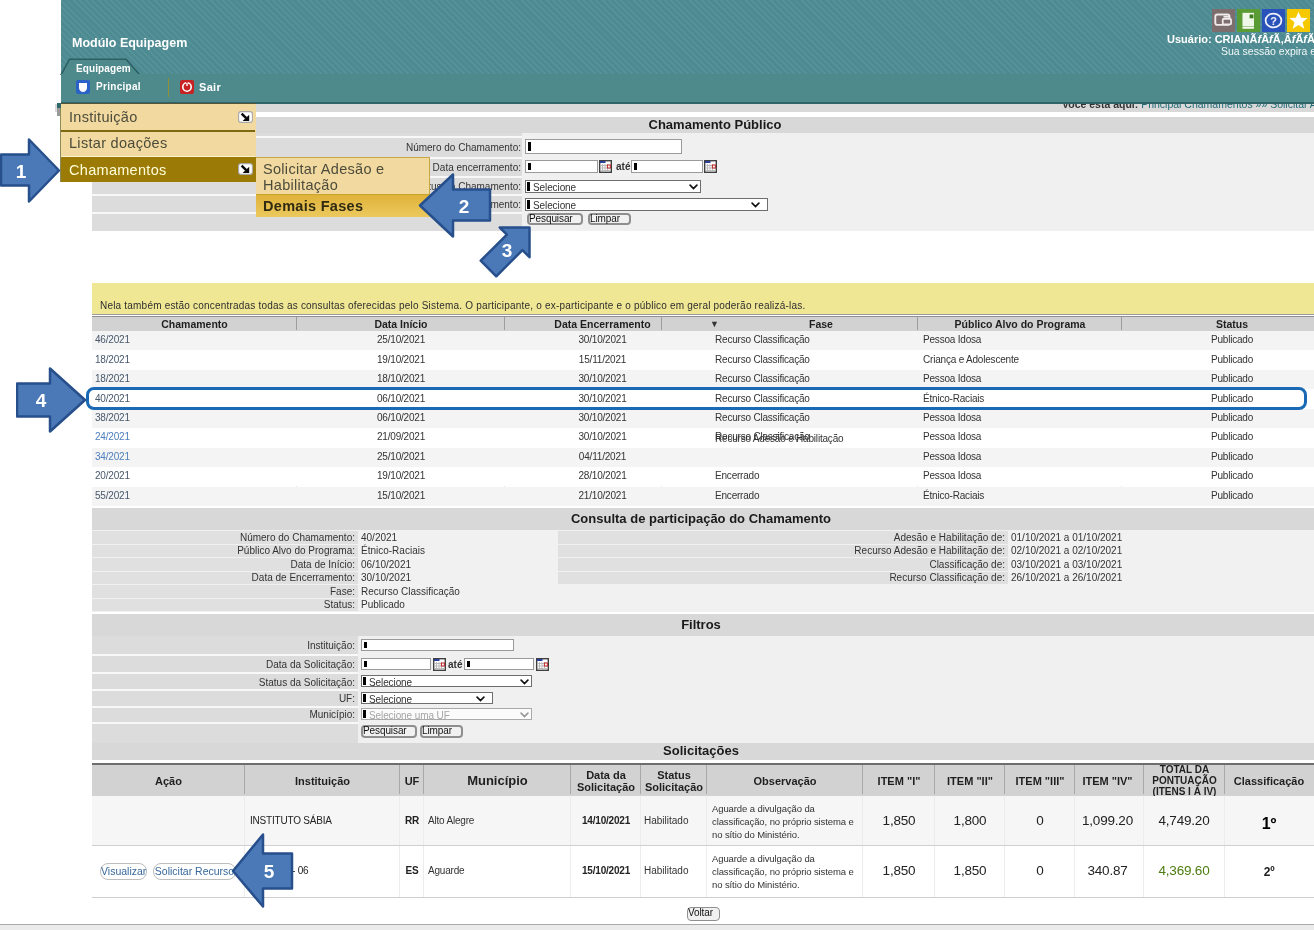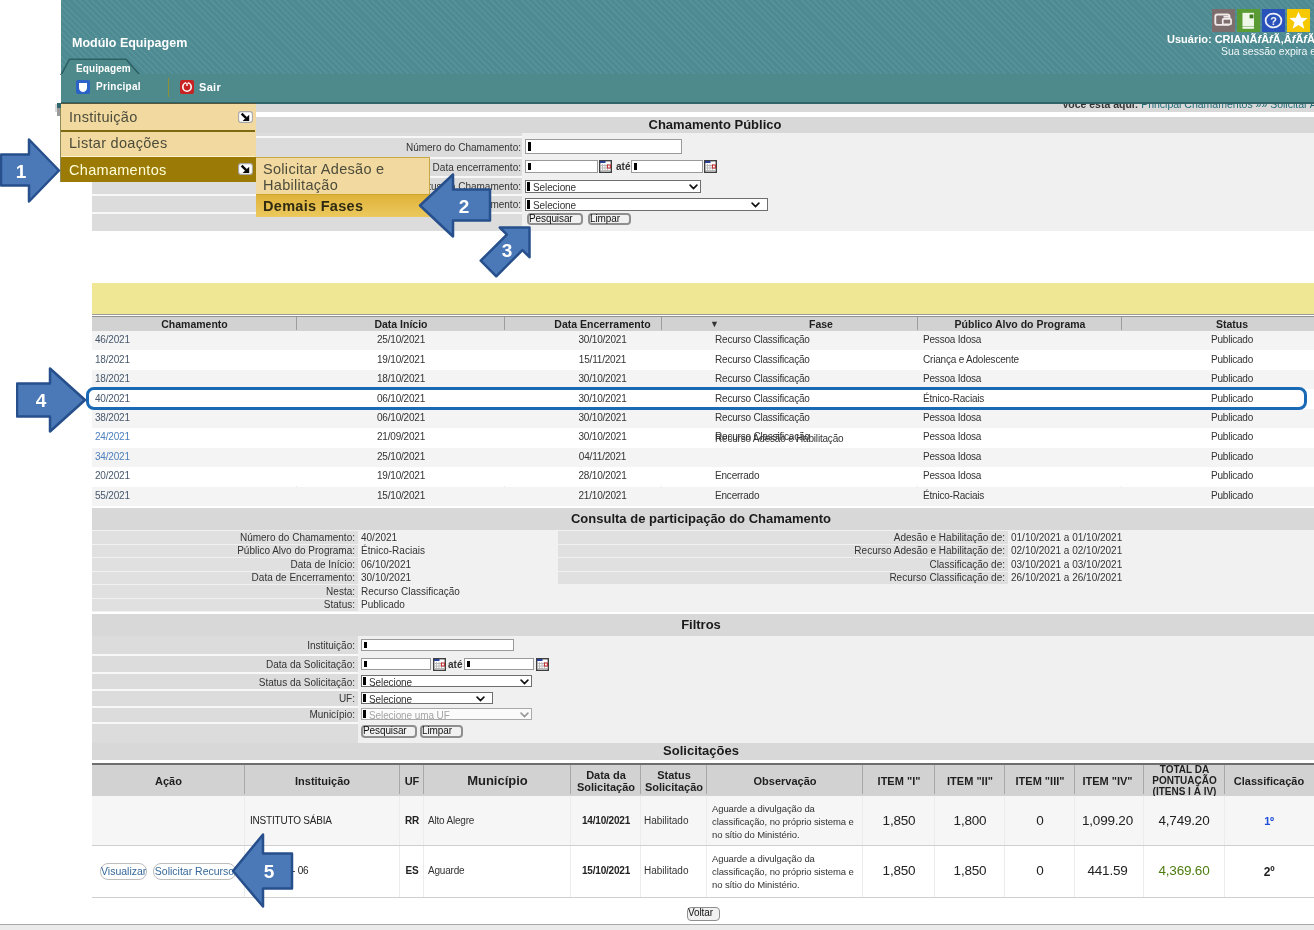--- a/index.html
+++ b/index.html
@@ -128,20 +128,21 @@
 <div class="sel" style="left:525px;top:198px;width:243px;height:13px">
       <span class="tx">Selecione</span>
       <svg class="chev" style="left:225px" viewBox="0 0 12 8">
         <path d="M1.5 1.5 L6 6 L10.5 1.5" fill="none" stroke="#111" stroke-width="2.2" stroke-linecap="round"></path>
       </svg>
     </div>
 <div class="btn" style="left:527px;top:213px;width:56px;height:12px;line-height:7px">Pesquisar</div>
 <div class="btn" style="left:588px;top:213px;width:43px;height:12px;line-height:7px">Limpar</div>
 
 <div class="abs" style="left:92px;top:283px;width:1240px;height:32px;background:#f0e795;border-bottom:1px solid #9a9a9a"></div>
+<div class="abs" style="left:100px;top:300px;font-size:10px;letter-spacing:0.2px;color:#2e2e2e;white-space:nowrap">Nela também estão concentradas todas as consultas oferecidas pelo Sistema. O participante, o ex-participante e o público em geral poderão realizá-las.</div>
 
 <div class="abs" style="left:92px;top:316px;width:1240px;height:15px;background:#d2d2d2;border-top:1px solid #8f8f8f"></div>
 <div class="hcell" style="left:92px;top:318px;width:205px">Chamamento</div>
 <div class="hcell" style="left:297px;top:318px;width:208px">Data Início</div>
 <div class="hcell" style="left:505px;top:318px;width:195px">Data Encerramento</div>
 <div class="abs" style="left:710px;top:319px;font-size:9px;color:#333">▼</div>
 <div class="hcell" style="left:724px;top:318px;width:194px">Fase</div>
 <div class="hcell" style="left:918px;top:318px;width:204px">Público Alvo do Programa</div>
 <div class="hcell" style="left:1122px;top:318px;width:220px">Status</div>
 <div class="abs" style="left:296px;top:317px;width:1px;height:13px;background:#9d9d9d"></div>
@@ -234,21 +235,21 @@
 <div class="abs" style="left:558px;top:558.0px;width:450px;height:12.5px;background:#e0e0e0"></div>
 <div class="abs" style="left:558px;top:571.5px;width:450px;height:12.5px;background:#e0e0e0"></div>
 <div class="lbl" style="left:155px;top:531.5px;width:200px">Número do Chamamento:</div>
 <div class="val" style="left:361px;top:531.5px">40/2021</div>
 <div class="lbl" style="left:155px;top:545.0px;width:200px">Público Alvo do Programa:</div>
 <div class="val" style="left:361px;top:545.0px">Étnico-Raciais</div>
 <div class="lbl" style="left:155px;top:558.5px;width:200px">Data de Início:</div>
 <div class="val" style="left:361px;top:558.5px">06/10/2021</div>
 <div class="lbl" style="left:155px;top:572.0px;width:200px">Data de Encerramento:</div>
 <div class="val" style="left:361px;top:572.0px">30/10/2021</div>
-<div class="lbl" style="left:155px;top:585.5px;width:200px">Nesta:</div>
+<div class="lbl" style="left:155px;top:585.5px;width:200px">Fase:</div>
 <div class="val" style="left:361px;top:585.5px">Recurso Classificação</div>
 <div class="lbl" style="left:155px;top:599.0px;width:200px">Status:</div>
 <div class="val" style="left:361px;top:599.0px">Publicado</div>
 <div class="lbl" style="left:705px;top:531.5px;width:300px">Adesão e Habilitação de:</div>
 <div class="val" style="left:1011px;top:531.5px">01/10/2021 a 01/10/2021</div>
 <div class="lbl" style="left:705px;top:545.0px;width:300px">Recurso Adesão e Habilitação de:</div>
 <div class="val" style="left:1011px;top:545.0px">02/10/2021 a 02/10/2021</div>
 <div class="lbl" style="left:705px;top:558.5px;width:300px">Classificação de:</div>
 <div class="val" style="left:1011px;top:558.5px">03/10/2021 a 03/10/2021</div>
 <div class="lbl" style="left:705px;top:572.0px;width:300px">Recurso Classificação de:</div>
@@ -367,33 +368,33 @@
 <div class="cellc" style="left:571px;top:814.5px;width:70px;font-weight:bold;color:#222">14/10/2021</div>
 <div class="celll" style="left:644px;top:814.5px;letter-spacing:0">Habilitado</div>
 <div class="celll" style="left:712px;top:803px;font-size:9.5px;letter-spacing:-0.1px">Aguarde a divulgação da</div>
 <div class="celll" style="left:712px;top:816px;font-size:9.5px;letter-spacing:-0.1px">classificação, no próprio sistema e</div>
 <div class="celll" style="left:712px;top:829px;font-size:9.5px;letter-spacing:-0.1px">no sítio do Ministério.</div>
 <div class="cellc" style="left:863px;top:812.5px;width:72px;font-size:13.5px;color:#222">1,850</div>
 <div class="cellc" style="left:935px;top:812.5px;width:70px;font-size:13.5px;color:#222">1,800</div>
 <div class="cellc" style="left:1005px;top:812.5px;width:70px;font-size:13.5px;color:#222">0</div>
 <div class="cellc" style="left:1075px;top:812.5px;width:65px;font-size:13.5px;color:#222">1,099.20</div>
 <div class="cellc" style="left:1147px;top:812.5px;width:74px;font-size:13.5px;color:#222">4,749.20</div>
-<div class="cellc" style="left:1225px;top:814.5px;width:88px;font-weight:bold;color:#1d4ed8;font-size:11px">1º</div>
+<div class="cellc" style="left:1225px;top:814.5px;width:88px;font-weight:bold;color:#000000;font-size:16px">1º</div>
 <div class="celll" style="left:292px;top:865px;color:#222">- 06</div>
 <div class="cellc" style="left:400px;top:865px;width:24px;font-weight:bold;color:#222">ES</div>
 <div class="celll" style="left:428px;top:865px">Aguarde</div>
 <div class="cellc" style="left:571px;top:865px;width:70px;font-weight:bold;color:#222">15/10/2021</div>
 <div class="celll" style="left:644px;top:865px;letter-spacing:0">Habilitado</div>
 <div class="celll" style="left:712px;top:853px;font-size:9.5px;letter-spacing:-0.1px">Aguarde a divulgação da</div>
 <div class="celll" style="left:712px;top:866px;font-size:9.5px;letter-spacing:-0.1px">classificação, no próprio sistema e</div>
 <div class="celll" style="left:712px;top:879px;font-size:9.5px;letter-spacing:-0.1px">no sítio do Ministério.</div>
 <div class="cellc" style="left:863px;top:863px;width:72px;font-size:13.5px;color:#222">1,850</div>
 <div class="cellc" style="left:935px;top:863px;width:70px;font-size:13.5px;color:#222">1,850</div>
 <div class="cellc" style="left:1005px;top:863px;width:70px;font-size:13.5px;color:#222">0</div>
-<div class="cellc" style="left:1075px;top:863px;width:65px;font-size:13.5px;color:#222">441.59</div>
+<div class="cellc" style="left:1075px;top:863px;width:65px;font-size:13.5px;color:#222">340.87</div>
 <div class="cellc" style="left:1147px;top:863px;width:74px;font-size:13.5px;color:#4d7c0f">4,369.60</div>
 <div class="cellc" style="left:1225px;top:865px;width:88px;font-weight:bold;color:#222;font-size:12px">2º</div>
 <div class="abs" style="left:100px;top:863px;width:47px;height:17px;background:#fff;border:1px solid #bdbdbd;border-radius:8px;font-size:10.5px;color:#36689b;text-align:center;line-height:15px">Visualizar</div>
 <div class="abs" style="left:153px;top:863px;width:83px;height:17px;background:#fff;border:1px solid #bdbdbd;border-radius:8px;font-size:10.5px;color:#36689b;text-align:center;line-height:15px">Solicitar Recurso</div>
 <div class="btn" style="left:687px;top:907px;width:33px;height:14px;line-height:10px;border-width:1.5px">Voltar</div>
 
 <div class="abs" style="left:86px;top:387px;width:1221px;height:23px;border:3px solid #1a69b4;border-radius:8px;z-index:20"></div>
 
 <div class="abs" style="left:60px;top:103px;width:196px;height:79px;border-top:1px solid #55553a;border-left:1px solid #8a8a5a;background:#f2d99f;z-index:30"></div>
 <div class="abs" style="left:57px;top:103px;width:4px;height:5px;background:#2e686d;z-index:31"></div>

